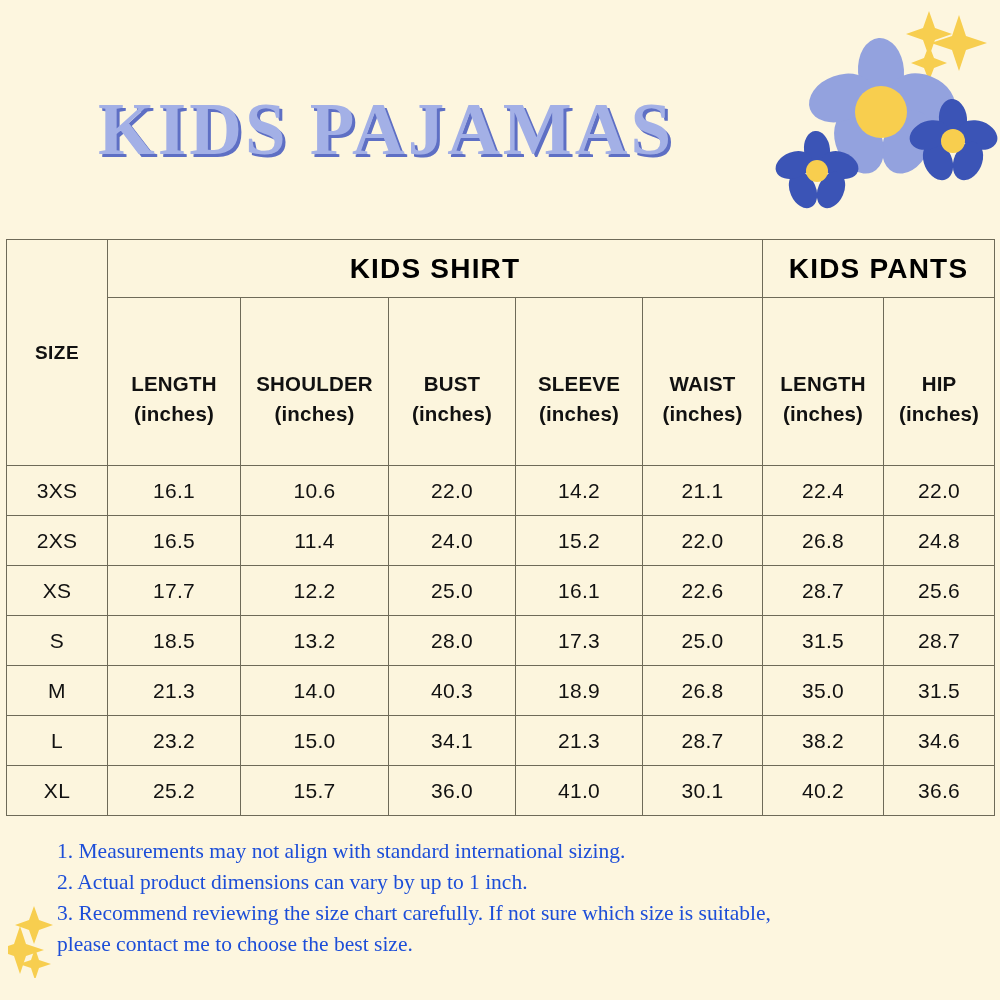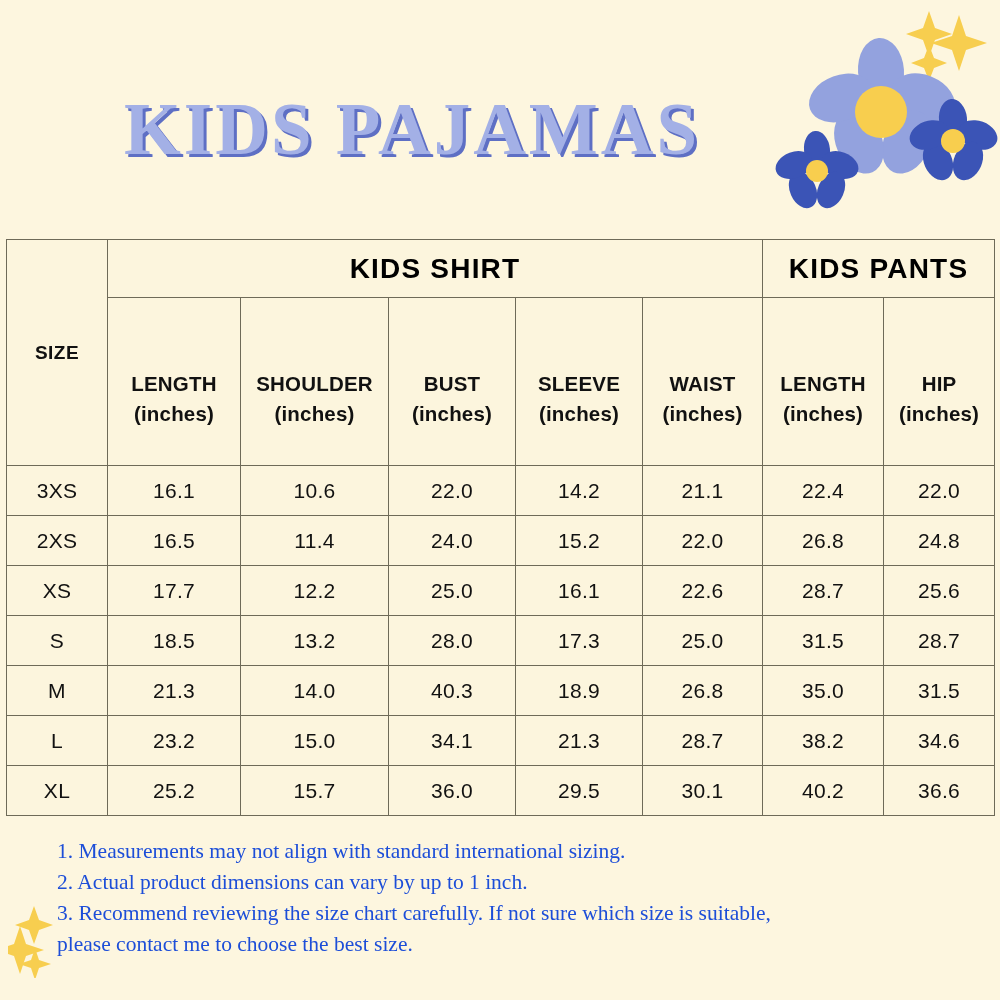--- a/index.html
+++ b/index.html
@@ -26,21 +26,20 @@
     position: absolute;
     left: 98px;
     top: 88px;
     font-family: "Liberation Serif", serif;
     font-size: 73px;
     font-weight: bold;
     letter-spacing: 3px;
     color: #A3B0E6;
     text-shadow: 3px 3px 0 #5E6FC4;
     white-space: nowrap;
-    margin-left: 26px;
   }
 
   
   .deco {
     position: absolute;
     right: 0;
     top: 0;
     width: 230px;
     height: 210px;
   }
@@ -285,21 +284,21 @@
         <td>21.3</td>
         <td>28.7</td>
         <td>38.2</td>
         <td>34.6</td>
       </tr>
       <tr class="data-row">
         <td class="size-cell">XL</td>
         <td>25.2</td>
         <td>15.7</td>
         <td>36.0</td>
-        <td>29.5</td>
+        <td>41.0</td>
         <td>30.1</td>
         <td>40.2</td>
         <td>36.6</td>
       </tr>
     </tbody>
   </table>
 </div>
 
 <div class="notes">
   <div class="note">1. Measurements may not align with standard international sizing.</div>

